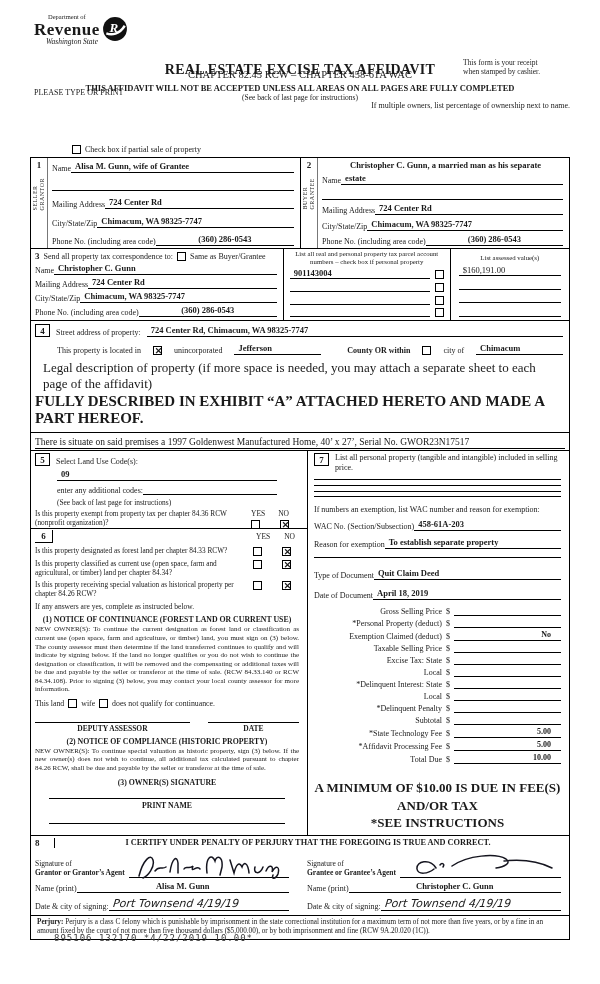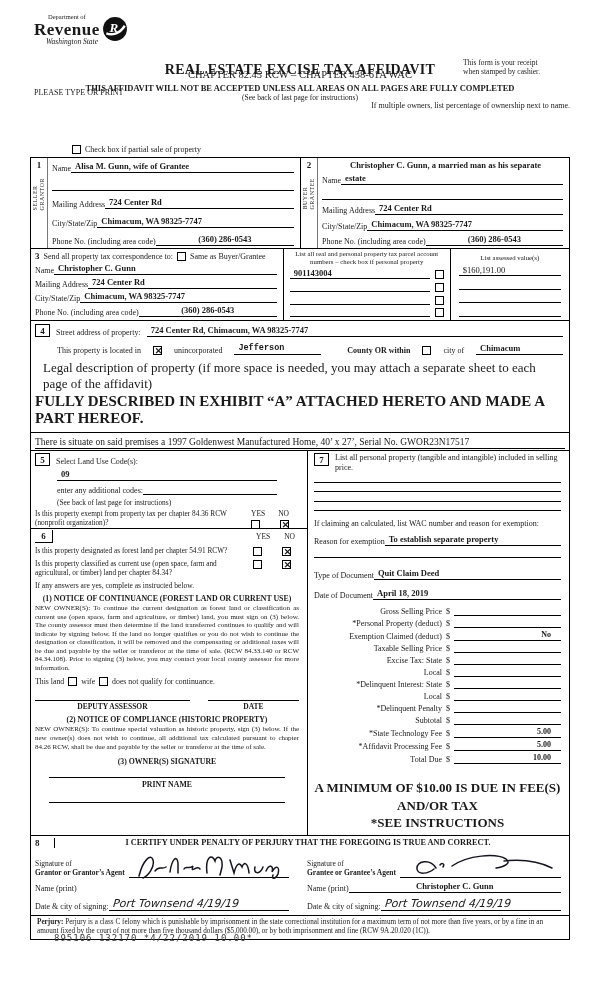--- a/index.html
+++ b/index.html
@@ -288,21 +288,21 @@
   <div class="sec4">
     <div class="row" style="gap:6px;">
       <span class="numbox">4</span>
       <span class="lbl">Street address of property:</span>
       <span class="fld">724 Center Rd, Chimacum, WA  98325-7747</span>
     </div>
     <div class="inlinegap" style="margin:6px 0 5px 22px;">
       <span class="lbl">This property is located in</span>
       <span class="cb checked"></span>
       <span class="lbl">unincorporated</span>
-      <span class="fld" style="max-width:90px;font-family:Liberation Mono, monospace;">Jefferson</span>
+      <span class="fld" style="max-width:90px;">Jefferson</span>
       <span class="lbl b" style="margin-left:14px;">County OR within</span>
       <span class="cb"></span>
       <span class="lbl">city of</span>
       <span class="fld" style="max-width:110px;">Chimacum</span>
     </div>
     <div class="legal-lbl">Legal description of property (if more space is needed, you may attach a separate sheet to each page of the affidavit)</div>
     <div class="legal-val">FULLY DESCRIBED IN EXHIBIT “A” ATTACHED HERETO AND MADE A PART HEREOF.</div>
   </div>
 
   <div class="premises">
@@ -343,28 +343,35 @@
       <div class="bx sec6">
         <div class="row" style="justify-content:space-between; align-items:center;">
           <span class="numbox" style="border-width:0 1px 1px 0; width:18px;">6</span>
           <span class="yn-head" style="gap:14px;">
               <span>YES</span>
               <span>NO</span>
             </span>
         </div>
 
         <div class="qrow">
-          <span class="qtext">Is this property designated as forest land per chapter 54.91 RCW?</span>
+          <span class="qtext">Is this property designated as forest land per chapter 84.33 RCW?</span>
           <span class="qboxes">
             <span class="cb"></span>
             <span class="cb checked"></span>
           </span>
         </div>
         <div class="qrow">
           <span class="qtext">Is this property classified as current use (open space, farm and agricultural, or timber) land per chapter 84.34?</span>
+          <span class="qboxes">
+            <span class="cb"></span>
+            <span class="cb checked"></span>
+          </span>
+        </div>
+        <div class="qrow">
+          <span class="qtext">Is this property receiving special valuation as historical property per chapter 84.26 RCW?</span>
           <span class="qboxes">
             <span class="cb"></span>
             <span class="cb checked"></span>
           </span>
         </div>
 
         <div style="font-size:7.5px; margin-top:4px;">If any answers are yes, complete as instructed below.</div>
         <div class="notice-title">(1) NOTICE OF CONTINUANCE (FOREST LAND OR CURRENT USE)</div>
         <div class="notice-body">NEW OWNER(S): To continue the current designation as forest land or classification as current use (open space, farm and agriculture, or timber) land, you must sign on (3) below.  The county assessor must then determine if the land transferred continues to qualify and will indicate by signing below.  If the land no longer qualifies or you do not wish to continue the designation or classification, it will be removed and the compensating or additional taxes will be due and payable by the seller or transferor at the time of sale.  (RCW 84.33.140 or RCW 84.34.108). Prior to signing (3) below, you may contact your local county assessor for more information.</div>
 
@@ -395,21 +402,25 @@
       <div class="bx sec7">
         <div class="row" style="gap:6px; align-items:flex-start;">
           <span class="numbox">7</span>
           <span class="lbl" style="white-space:normal; line-height:1.3;">List all personal property (tangible and intangible) included in selling price.</span>
         </div>
         <div class="blank-line"></div>
         <div class="blank-line"></div>
         <div class="blank-line"></div>
         <div class="blank-line"></div>
 
-        <div class="lbl" style="margin-top:8px;">If claiming an calculated, list WAC number and reason for exemption:</div>
+        <div class="lbl" style="margin-top:8px;">If numbers an exemption, list WAC number and reason for exemption:</div>
+        <div class="row" style="margin-top:5px;">
+          <span class="lbl">WAC No. (Section/Subsection)</span>
+          <span class="fld">458-61A-203</span>
+        </div>
         <div class="row" style="margin-top:6px;">
           <span class="lbl">Reason for exemption</span>
           <span class="fld">To establish separate property</span>
         </div>
         <div class="blank-line" style="margin-top:3px;"></div>
 
         <div class="row" style="margin-top:10px;">
           <span class="lbl">Type of Document</span>
           <span class="fld">Quit Claim Deed</span>
         </div>
@@ -517,20 +528,21 @@
         <span class="sigfield">
           <svg width="150" height="30" viewBox="0 0 150 30">
             <path d="M30 16 C24 6 10 9 11 17 C12 23 22 22 28 17 M34 13 C36 10 39 12 37 15 M46 14 C62 3 90 1 100 7 C106 11 98 15 90 16 M98 9 C116 7 134 10 146 16" stroke="#15151f" fill="none" stroke-width="1.5" stroke-linecap="round"></path>
           </svg>
         </span>
       </div>
     </div>
     <div class="nd-row">
       <div class="nd-half">
         <span class="lbl">Name (print)</span>
+        <span class="fld">Alisa M. Gunn</span>
       </div>
       <div class="nd-half">
         <span class="lbl">Name (print)</span>
         <span class="fld">Christopher C. Gunn</span>
       </div>
     </div>
     <div class="nd-row" style="margin-top:5px;">
       <div class="nd-half">
         <span class="lbl">Date &amp; city of signing:</span>
         <span class="fld" style="text-align:left;"><span class="hand">Port Townsend 4/19/19</span></span>

